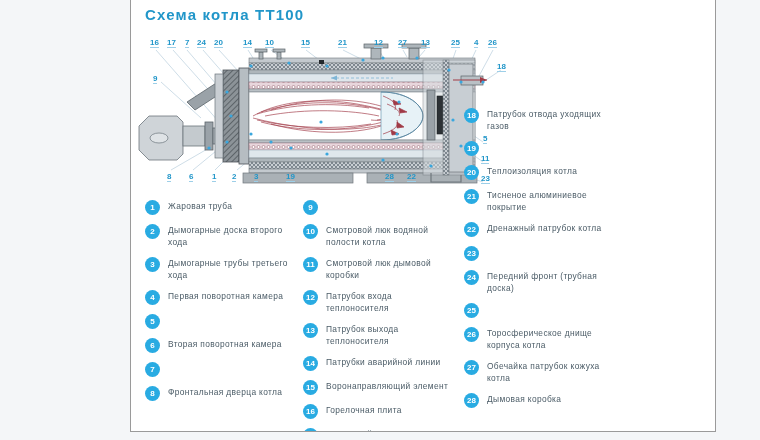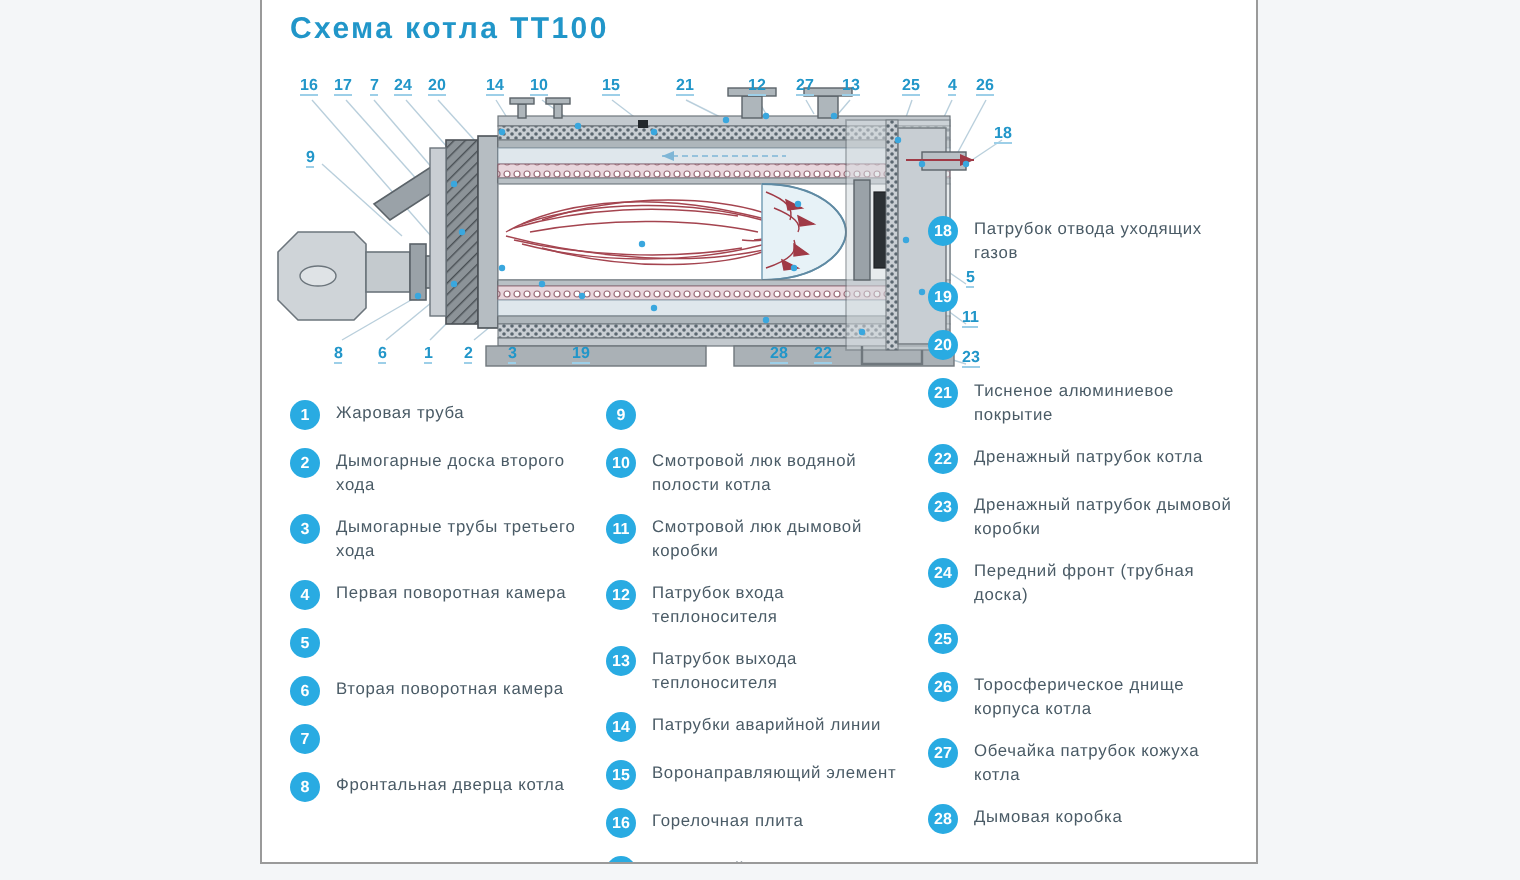--- a/index.html
+++ b/index.html
@@ -2,21 +2,21 @@
 <html><head>
 <meta charset="utf-8">
 <style>
   html,body{margin:0;padding:0;}
   body{
     width:760px;height:440px;overflow:hidden;
     background:#f4f6f8;
     font-family:"Liberation Sans","DejaVu Sans",sans-serif;
   }
   #panel{
-    position:absolute;left:130px;top:0;width:499px;height:432px;
+    position:absolute;left:130px;top:0;width:586px;height:432px;
     background:#ffffff;
     border-left:1px solid #9a9a9a;
     border-right:1px solid #9a9a9a;
     border-bottom:1px solid #9a9a9a;
     box-sizing:border-box;
     overflow:hidden;
   }
   #title{
     position:absolute;left:14px;top:6px;
     font-size:15px;font-weight:bold;color:#2196c9;
@@ -344,32 +344,32 @@
   <div class="legend-col" id="col3">
     <div class="lg-item">
         <div class="lg-badge">18</div>
         <div class="lg-text">Патрубок отвода уходящих газов</div>
       </div>
     <div class="lg-item">
         <div class="lg-badge">19</div>
       </div>
     <div class="lg-item">
         <div class="lg-badge">20</div>
+        <div class="lg-text">Теплоизоляция котла</div>
       </div>
     <div class="lg-item">
         <div class="lg-badge">21</div>
         <div class="lg-text">Тисненое алюминиевое покрытие</div>
       </div>
     <div class="lg-item">
         <div class="lg-badge">22</div>
         <div class="lg-text">Дренажный патрубок котла</div>
       </div>
     <div class="lg-item">
         <div class="lg-badge">23</div>
-        <div class="lg-text">Дренажный патрубок дымовой коробки</div>
       </div>
     <div class="lg-item">
         <div class="lg-badge">24</div>
         <div class="lg-text">Передний фронт (трубная доска)</div>
       </div>
     <div class="lg-item">
         <div class="lg-badge">25</div>
       </div>
     <div class="lg-item">
         <div class="lg-badge">26</div>

